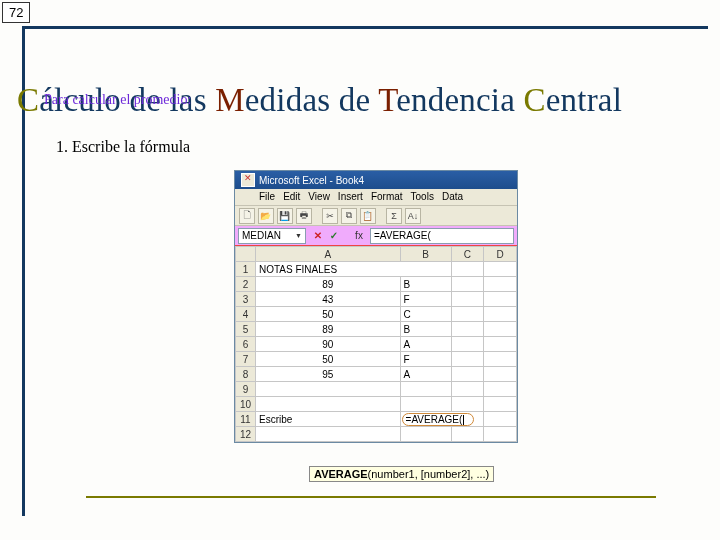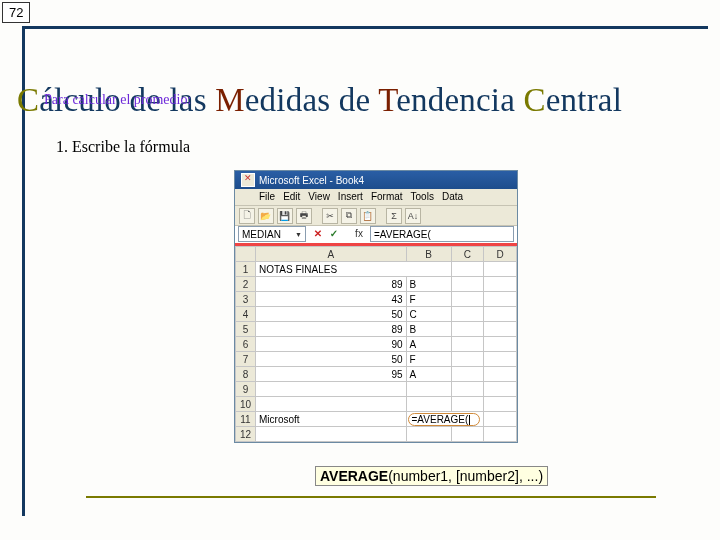--- a/index.html
+++ b/index.html
@@ -91,23 +91,23 @@
     align-items: center;
   }
   .tbtn {
     width: 16px; height: 16px;
     border: 1px solid #b8b5a3;
     background: #f5f3e7;
     display: inline-flex; align-items: center; justify-content: center;
     font-size: 9px; color: #444;
   }
   .xl-fb {
-    display: flex; align-items: flex-start;
-    background: #ffffff;
-    border-bottom: 3px solid #ef4444;
+    display: flex; align-items: center;
+    background: #f0abfc;
+    border-bottom: 1px solid #ef4444;
     height: 20px;
   }
   .namebox {
     width: 68px; height: 16px;
     border: 1px solid #8a9db0;
     background: #fff;
     margin: 0 3px;
     padding: 0 3px;
     display: flex; align-items: center;
     justify-content: space-between;
@@ -143,21 +143,21 @@
     padding: 0 3px;
   }
   .grid th {
     background: #ece9d8;
     font-weight: normal;
     text-align: center;
     color: #333;
   }
   .grid th.rowh { width: 20px; }
   .grid td { text-align: left; }
-  .grid td.num { text-align: right; }
+  .grid td.num { text-align: center; }
   .b11 {
     padding: 0;
     position: relative;
   }
   .b11-box {
     position: absolute;
     left: 1px; top: 1px;
     width: 72px; height: 13px;
     border: 1.5px solid #d08a3a;
     border-radius: 7px;
@@ -167,25 +167,25 @@
     background: #fff;
   }
   .b11-box .cursor {
     display: inline-block;
     width: 1px; height: 10px;
     background: #000;
     margin-left: 1px;
   }
   .tip {
     position: absolute;
-    left: 80px; top: 220px;
+    left: 74px; top: 220px;
     background: #ffffe1;
     border: 1px solid #888;
     padding: 1px 4px;
-    font-size: 14px;
+    font-size: 11px;
     font-family: Tahoma, Arial, sans-serif;
     white-space: nowrap;
   }
   .tip b { font-weight: bold; }
   .bottom-rule {
     position: absolute;
     left: 86px; top: 496px;
     width: 570px;
     border-top: 2px solid #7a7a00;
   }
@@ -320,21 +320,21 @@
           </tr>
       <tr>
             <th class="rowh">10</th>
             <td></td>
             <td></td>
             <td></td>
             <td></td>
           </tr>
       <tr>
         <th class="rowh">11</th>
-        <td>Microsoft</td>
+        <td>Escribe</td>
         <td class="b11" colspan="2">
           <div class="b11-box">
             <span>=AVERAGE(</span>
                 <span class="cursor"></span>
           </div>
         </td>
         <td></td>
       </tr>
       <tr>
             <th class="rowh">12</th>

